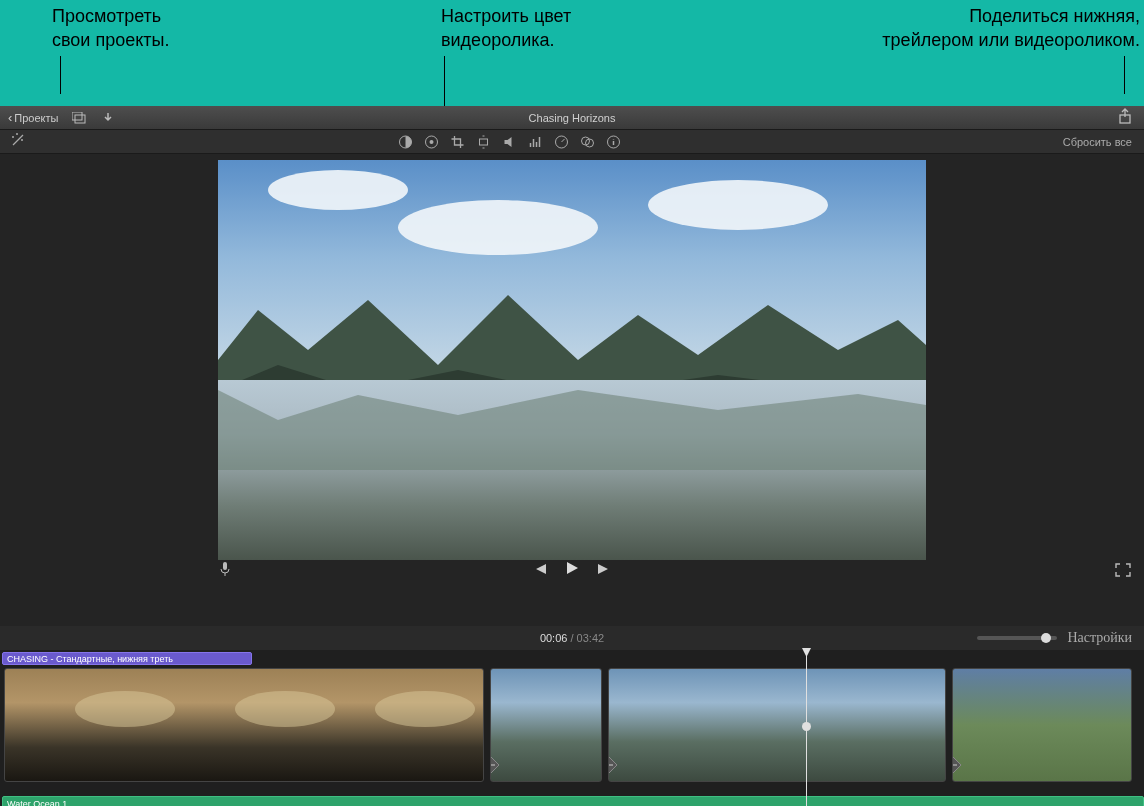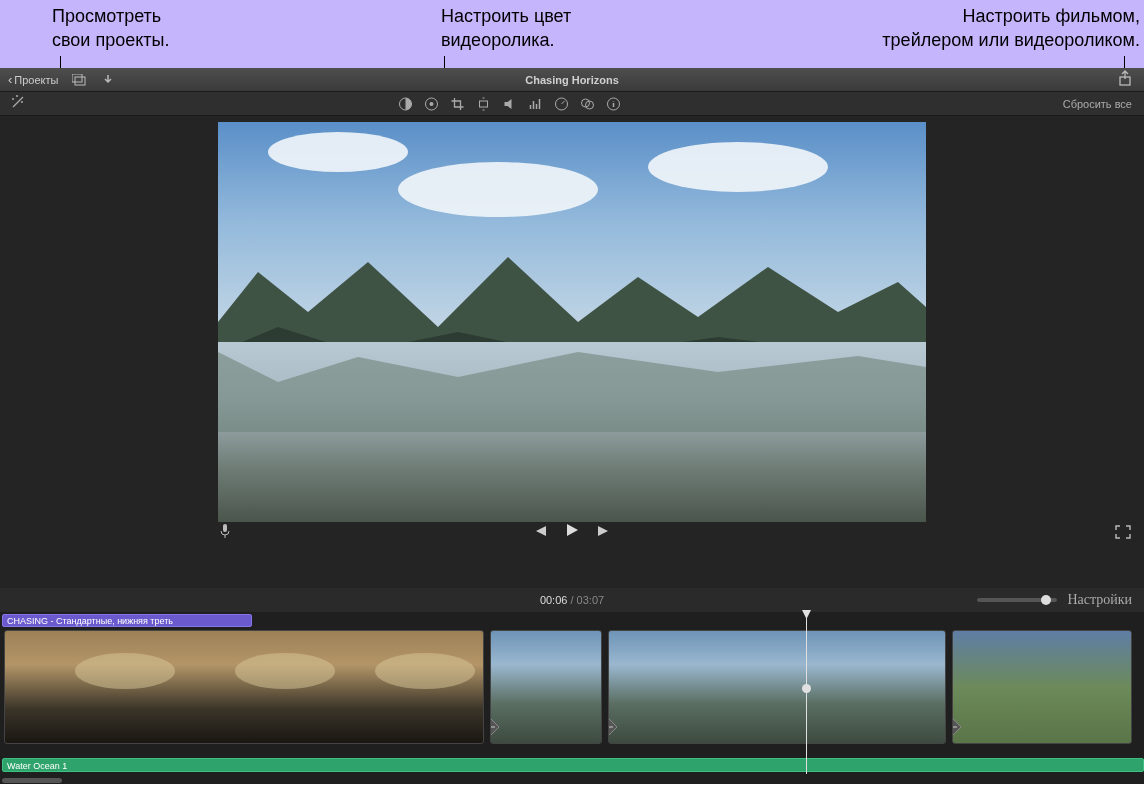--- a/index.html
+++ b/index.html
@@ -5,22 +5,22 @@
 * { margin: 0; padding: 0; box-sizing: border-box; }
 body {
   font-family: -apple-system, "Helvetica Neue", Arial, sans-serif;
   background: #fff;
   width: 1144px;
   height: 806px;
   overflow: hidden;
 }
 .callouts {
   position: relative;
-  height: 68px;
-  background: #c4b5fd;
+  height: 106px;
+  background: #14b8a6;
   text-decoration: underline;
 }
 .callout {
   position: absolute;
   font-size: 18px;
   line-height: 24px;
   color: #000;
 }
 .callout-line {
   position: absolute;
@@ -57,21 +57,21 @@
 .back-chevron {
   font-size: 13px;
   margin-right: 2px;
 }
 .titlebar-title {
   position: absolute;
   left: 50%;
   transform: translateX(-50%);
   color: #d0d0d0;
   font-size: 11px;
-  font-weight: 700;
+  font-weight: 400;
 }
 .titlebar-right {
   position: absolute;
   right: 12px;
   display: flex;
   align-items: center;
 }
 .share-icon { color: #bbb; cursor: pointer; }
 .tb-icon { color: #bbb; cursor: pointer; display: flex; align-items: center; }
 
@@ -317,21 +317,21 @@
 
 <div class="callouts">
   <div class="callout" style="left:52px; top:4px; white-space:pre;">Просмотреть
 свои проекты.</div>
   <div class="callout-line" style="left:60px; top:56px; height:38px;"></div>
 
   <div class="callout" style="left:441px; top:4px; white-space:pre;">Настроить цвет
 видеоролика.</div>
   <div class="callout-line" style="left:444px; top:56px; height:60px;"></div>
 
-  <div class="callout" style="left:680px; top:4px; text-align:right; width:460px; white-space:pre;">Настроить фильмом,
+  <div class="callout" style="left:680px; top:4px; text-align:right; width:460px; white-space:pre;">Поделиться нижняя,
 трейлером или видеороликом.</div>
   <div class="callout-line" style="left:1124px; top:56px; height:38px;"></div>
 </div>
 
 <div class="app-window">
 
   <div class="titlebar">
     <div class="titlebar-left">
       <div class="back-btn">
         <span class="back-chevron">‹</span>
@@ -473,21 +473,21 @@
       <span class="fullscreen-btn">
         <svg width="16" height="14">
             <path d="M1 5 L1 1 L5 1 M11 1 L15 1 L15 5 M15 9 L15 13 L11 13 M5 13 L1 13 L1 9" stroke="#bbb" fill="none" stroke-width="1.4"></path>
           </svg>
       </span>
     </div>
   </div>
 
   <div class="time-bar">
     <div class="time-display">
-      <span class="cur">00:06</span><span> / </span><span>03:07</span>
+      <span class="cur">00:06</span><span> / </span><span>03:42</span>
     </div>
     <div class="time-right">
       <div class="zoom-slider">
         <div class="zoom-handle"></div>
       </div>
       <span class="settings-label">Настройки</span>
     </div>
   </div>
 
   <div class="timeline">

